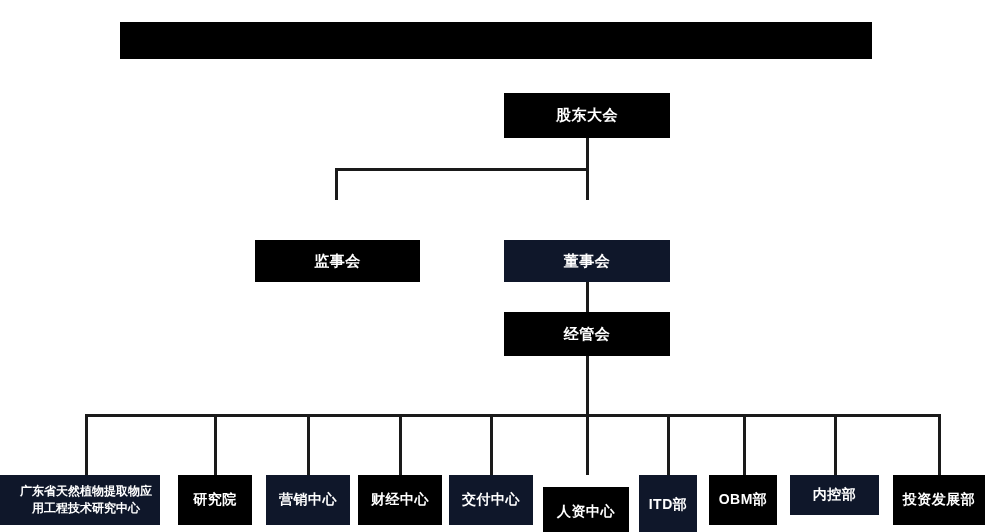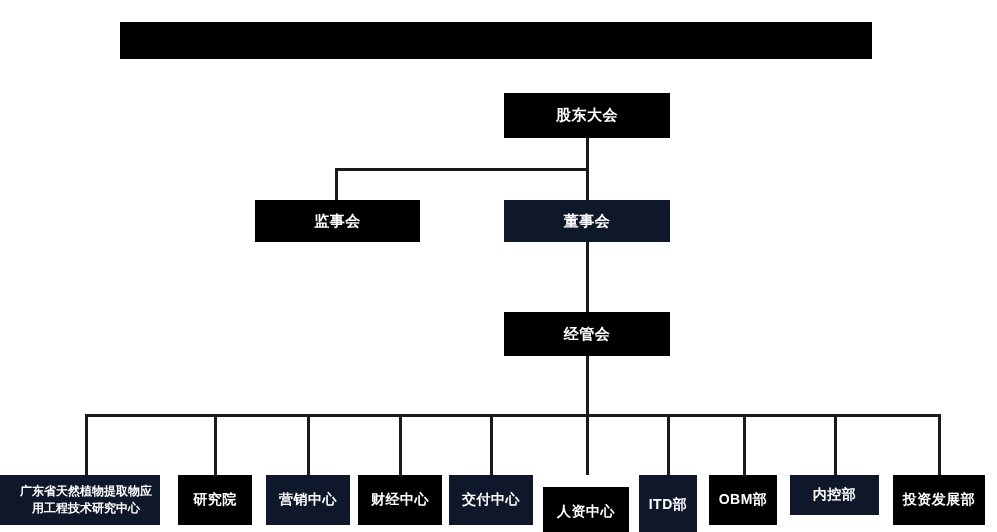--- a/index.html
+++ b/index.html
@@ -50,21 +50,21 @@
     letter-spacing: 0.5px;
     user-select: none;
   }
   .node.dark  { background: #000000; }
   .node.light { background: #0f172a; }
 
   .node .label { display: block; padding: 0 4px; }
 
   
   .rank-1 { font-size: 15px; }
-  .rank-2 { font-size: 15px; }
+  .rank-2 { font-size: 15px; margin-top: 40px; }
   .rank-3 { font-size: 15px; }
   .rank-4 { font-size: 14px; }
   .rank-4.small { font-size: 12px; line-height: 1.4; letter-spacing: 0; }
 </style>
 </head>
 <body>
 
 <div id="chart-canvas">
 
   <div class="redaction-bar"></div>

